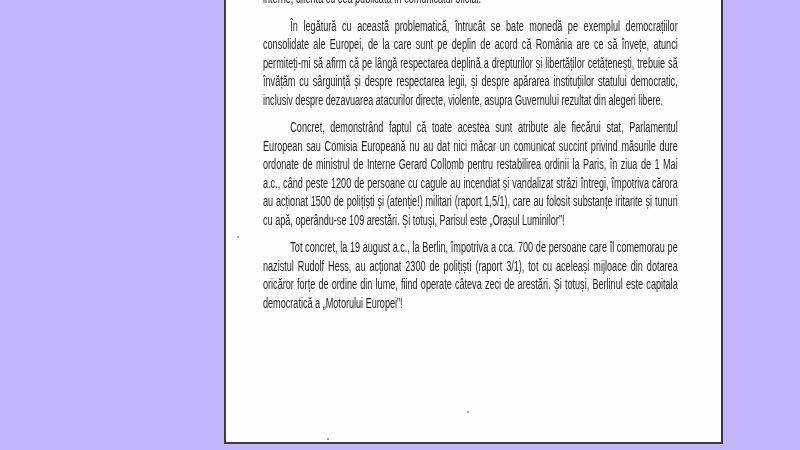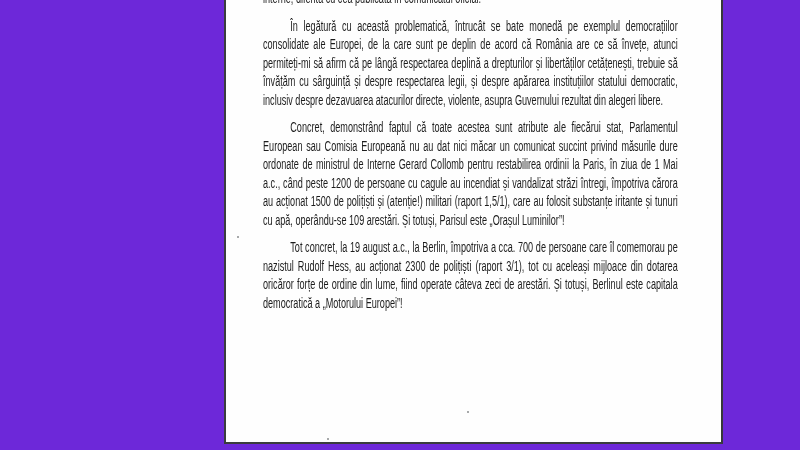--- a/index.html
+++ b/index.html
@@ -7,21 +7,21 @@
     padding: 0;
     width: 800px;
     height: 450px;
     overflow: hidden;
     font-family: "Liberation Sans", sans-serif;
   }
   .viewer {
     position: relative;
     width: 800px;
     height: 450px;
-    background: #6d28d9;
+    background: #c4b5fd;
     overflow: hidden;
   }
   
   .page {
     position: absolute;
     left: 224px;
     top: 0;
     width: 495px;
     height: 442px;
     background: #fefefe;

